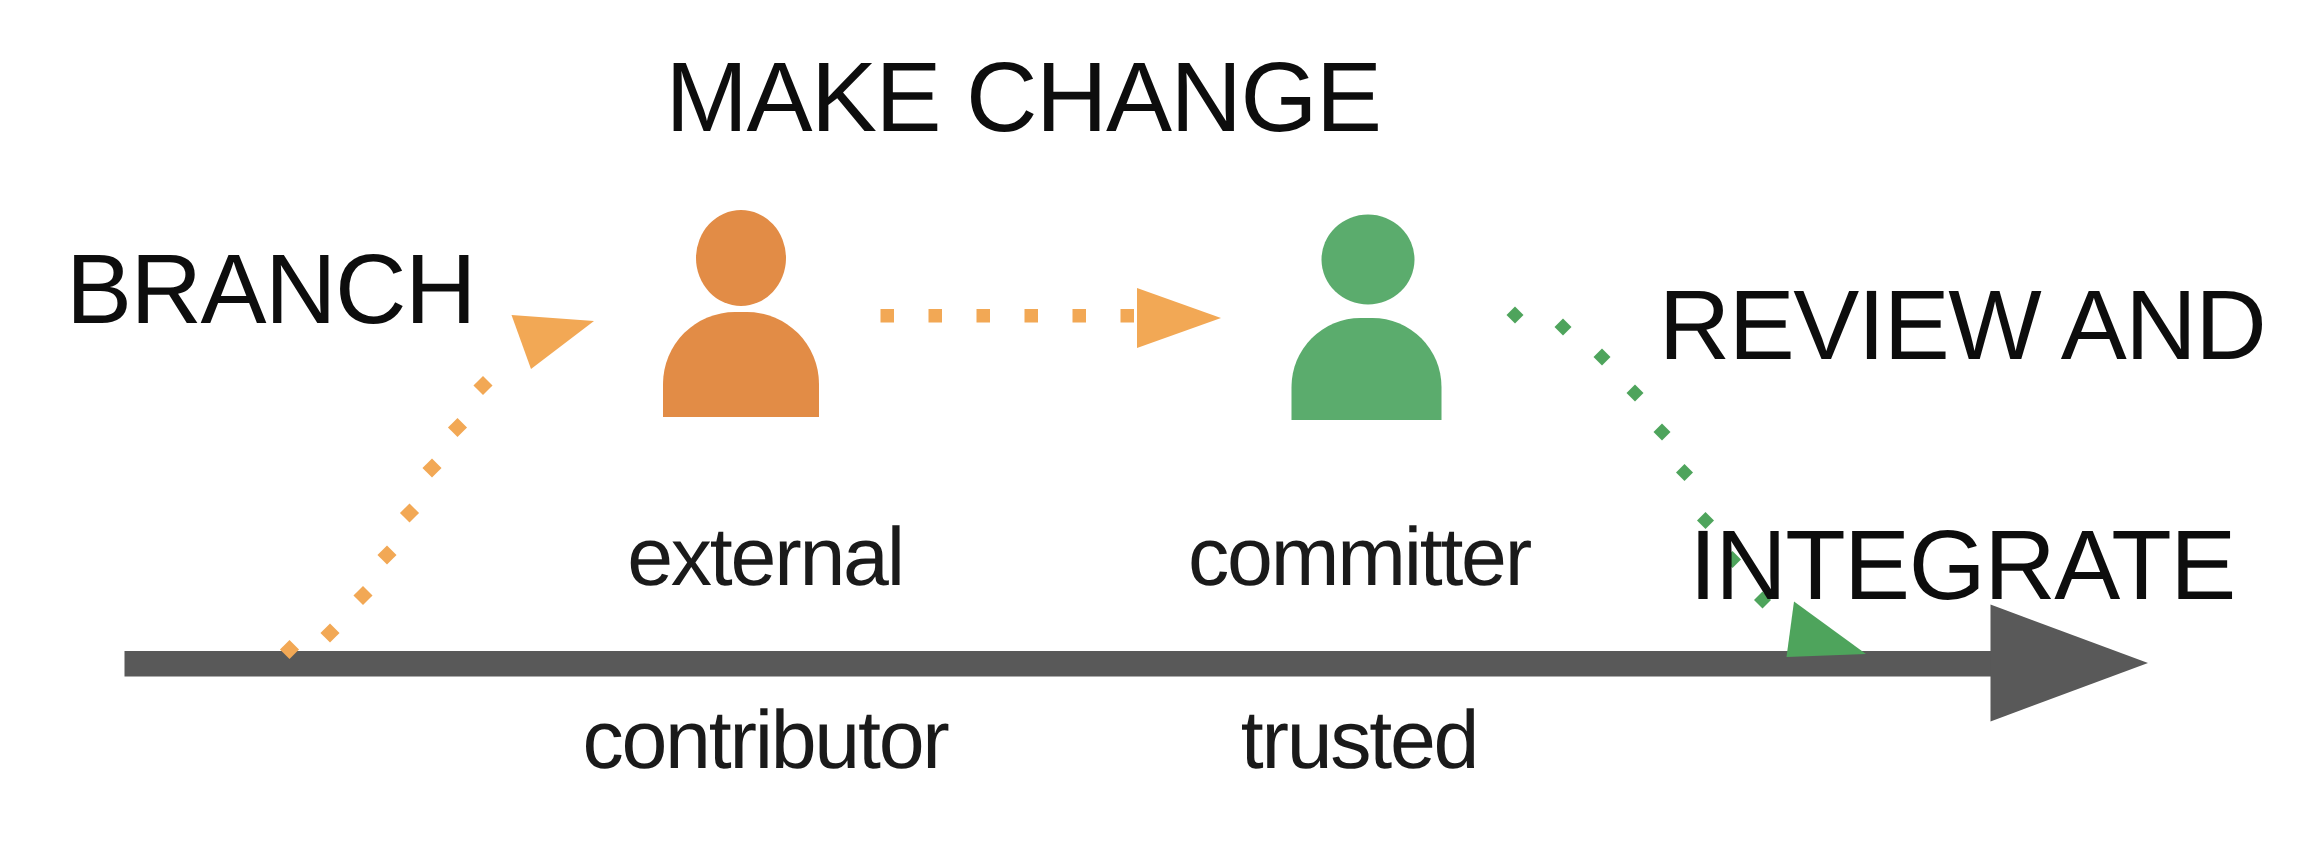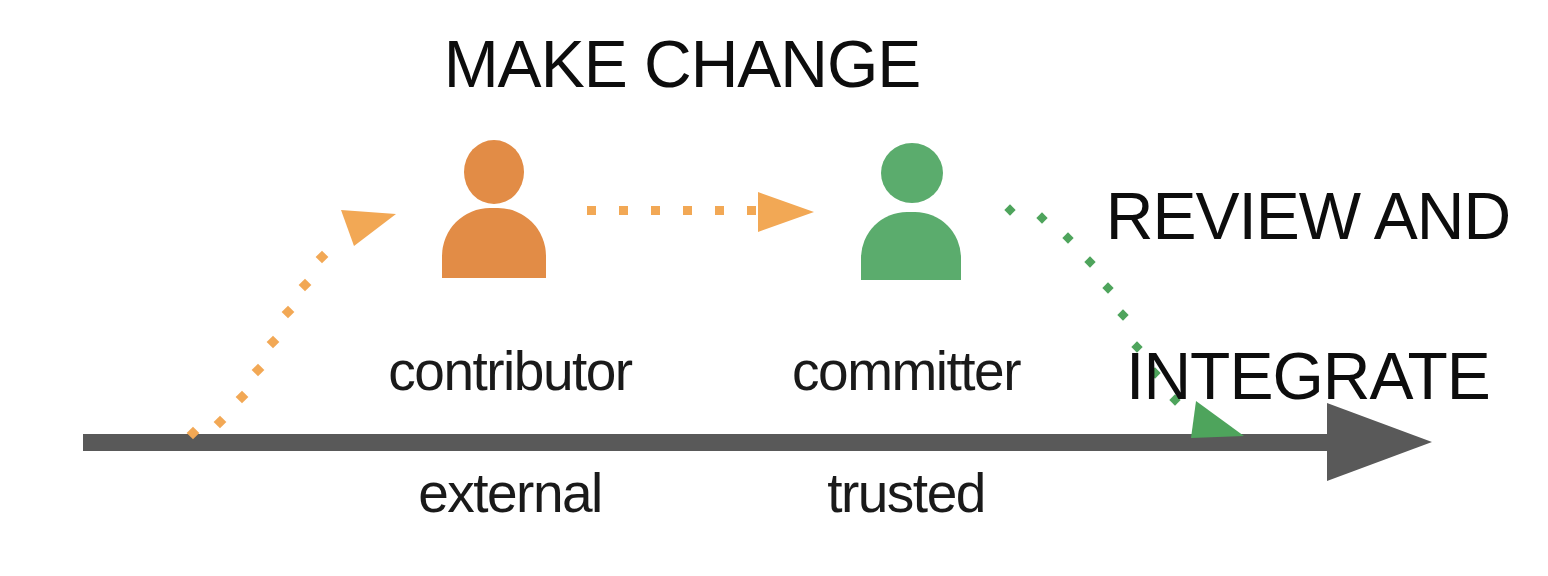--- a/index.html
+++ b/index.html
@@ -101,31 +101,32 @@
         <rect x="-4" y="-4" width="8" height="8" transform="translate(1108,288) rotate(45)"></rect>
         <rect x="-4" y="-4" width="8" height="8" transform="translate(1123,315) rotate(45)"></rect>
         <rect x="-4" y="-4" width="8" height="8" transform="translate(1137,347) rotate(45)"></rect>
         <rect x="-4" y="-4" width="8" height="8" transform="translate(1155,373) rotate(45)"></rect>
         <rect x="-4" y="-4" width="8" height="8" transform="translate(1175,400) rotate(45)"></rect>
       </g>
       <polygon points="1196,401 1244,436 1191,438"></polygon>
     </g>
   </svg>
 
+  <div class="label heading branch-label">BRANCH</div>
 
   <div class="label heading title-label">MAKE CHANGE</div>
 
   <div class="label heading review-label">
     <div>REVIEW AND</div>
     <div>INTEGRATE</div>
   </div>
 
   <div class="label sublabel external-label">
+    <div>external</div>
     <div>contributor</div>
-    <div>external</div>
   </div>
 
   <div class="label sublabel trusted-label">
     <div>committer</div>
     <div>trusted</div>
   </div>
 
 
 </div>
 

